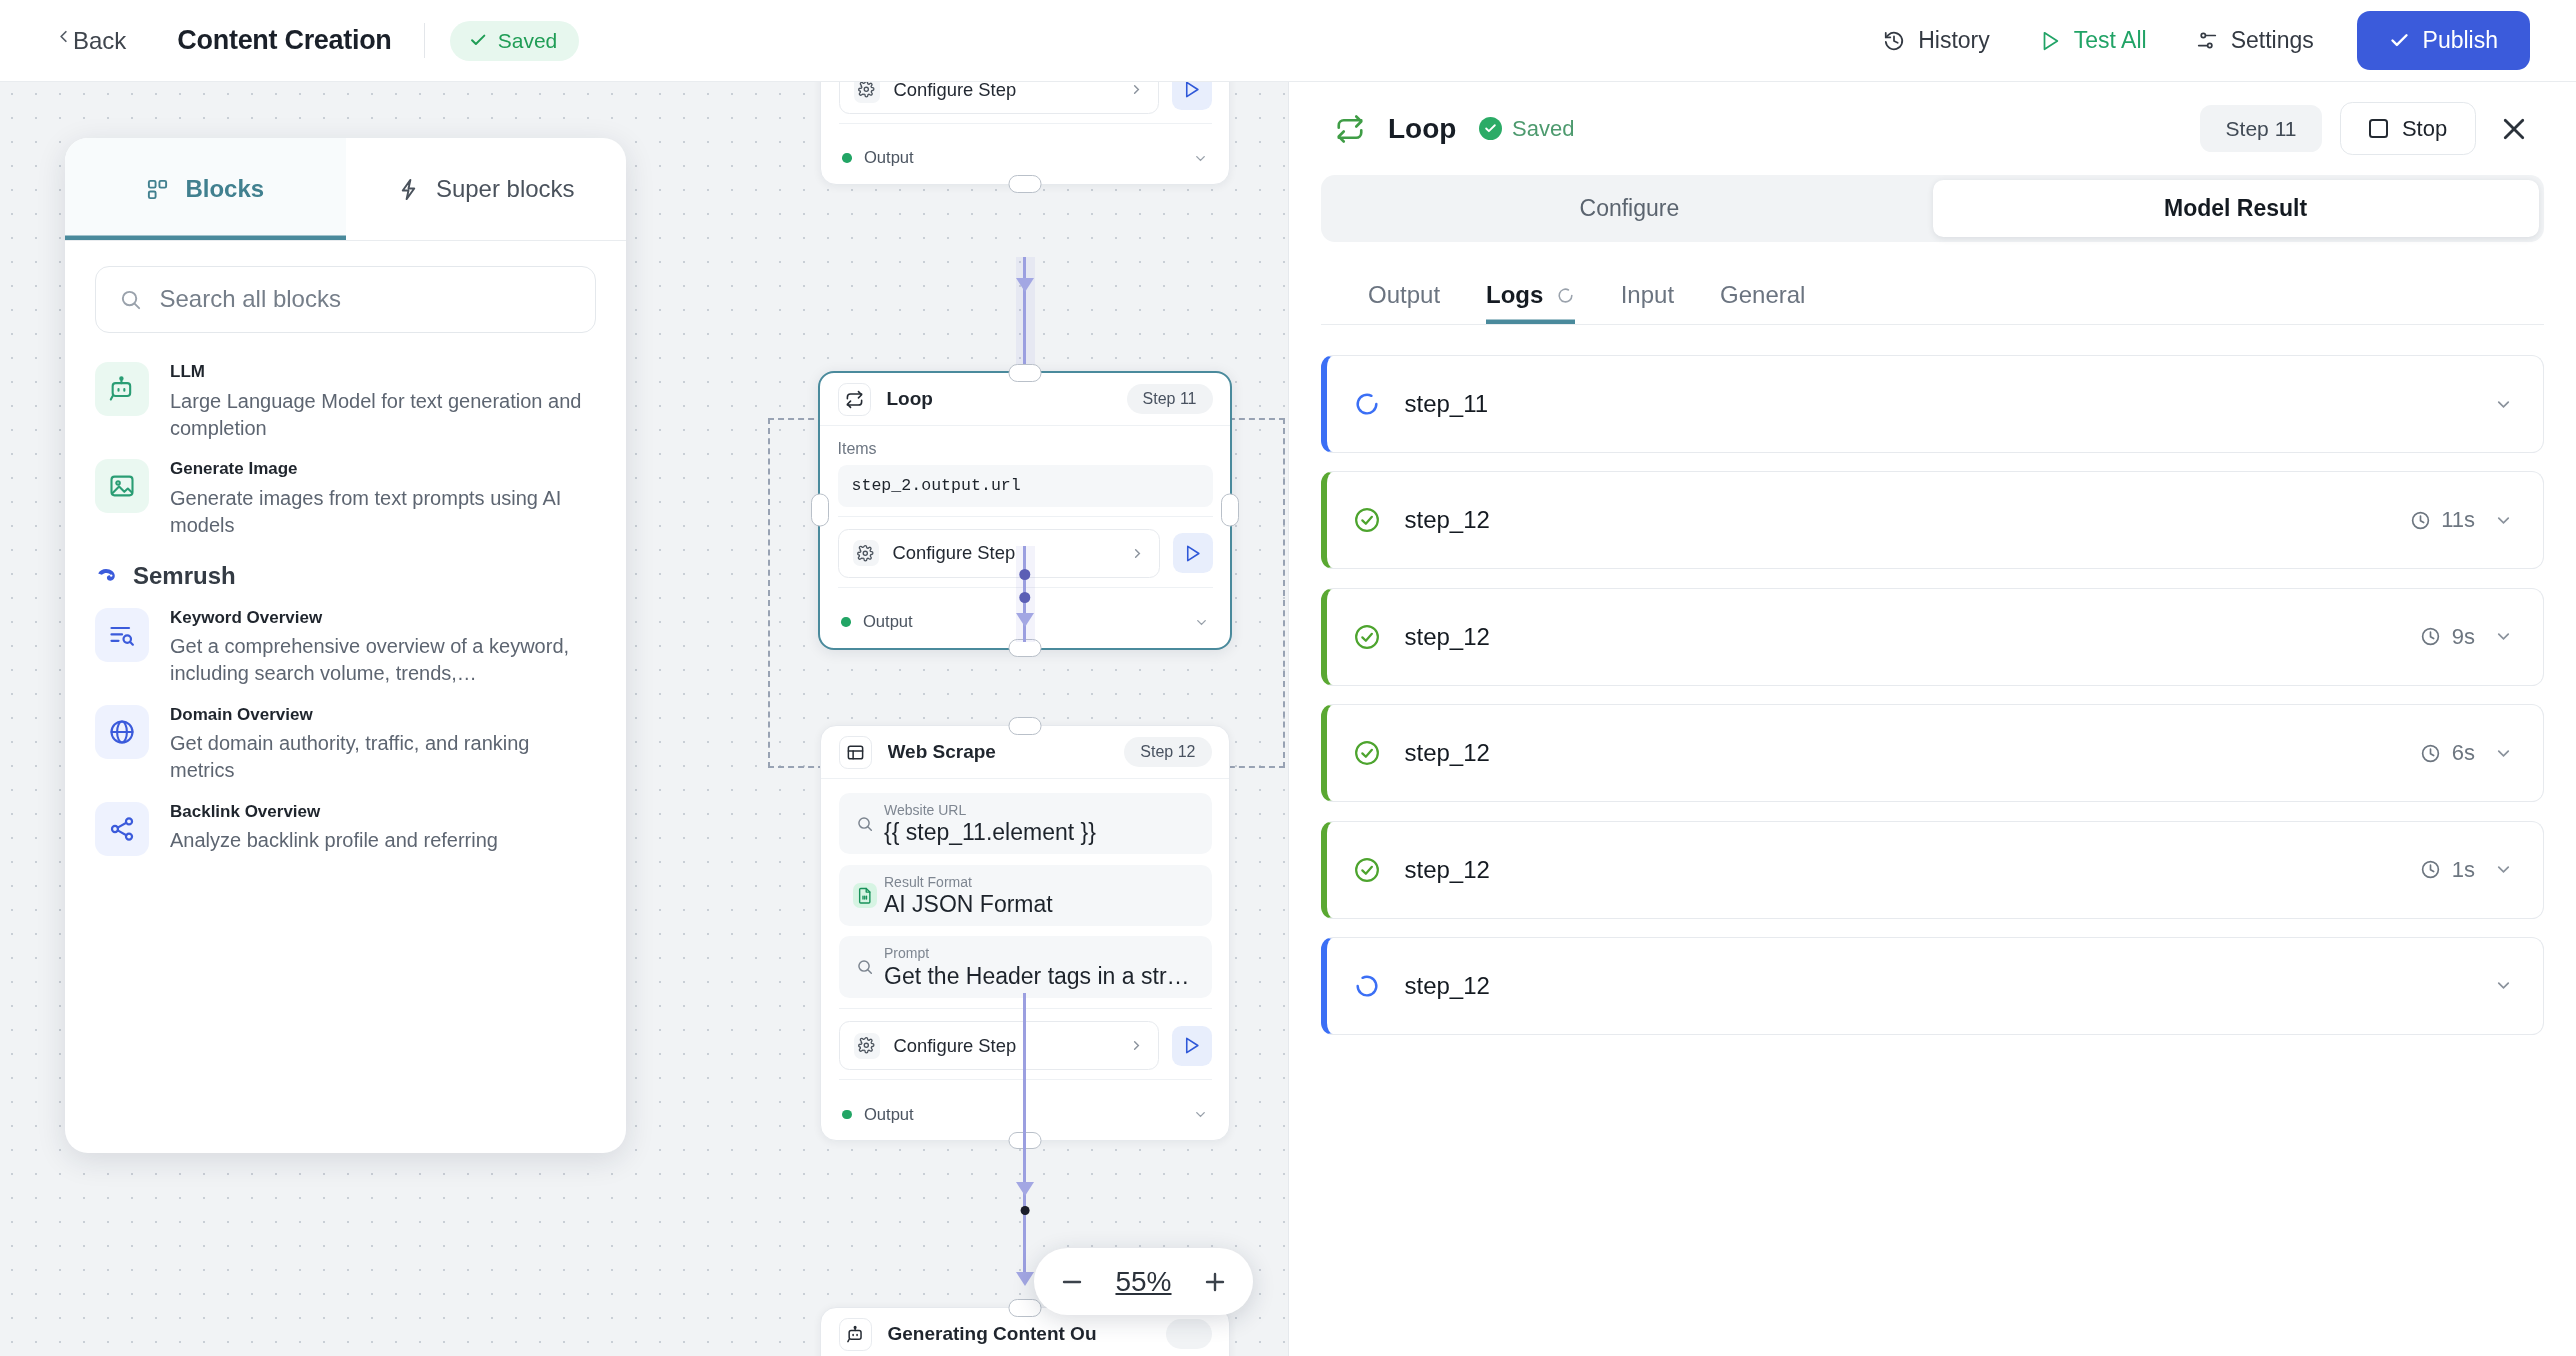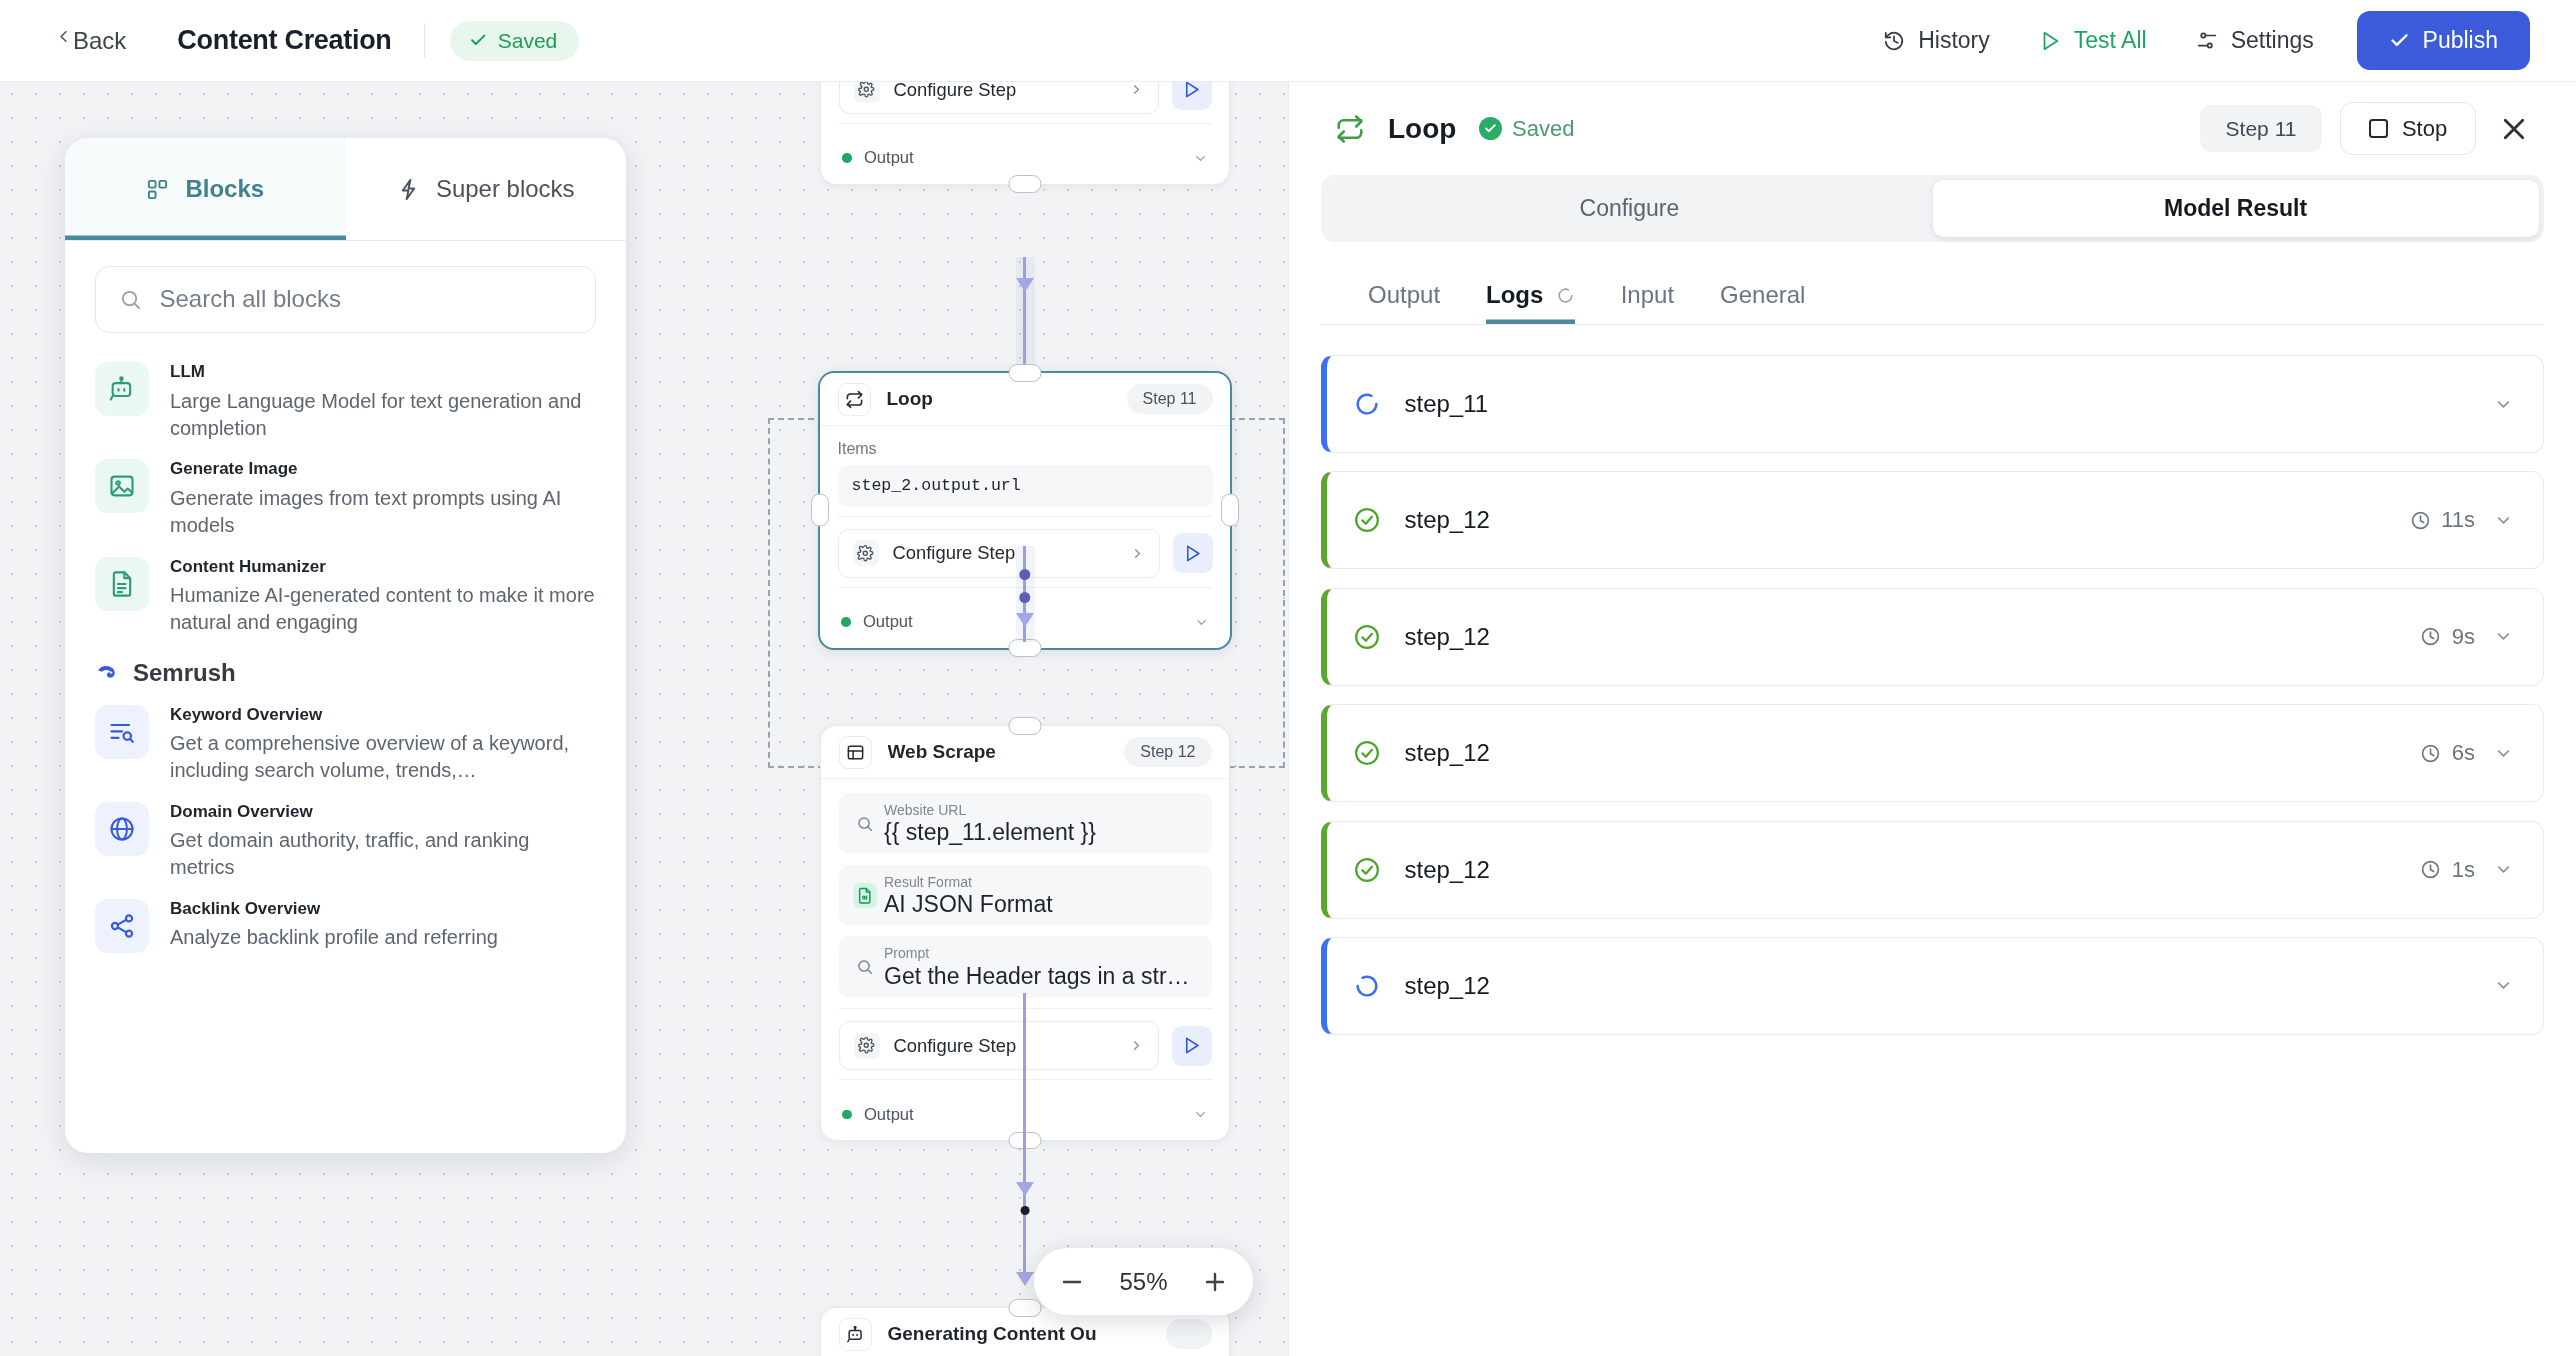--- a/index.html
+++ b/index.html
@@ -157,21 +157,21 @@
 
   
   .zoomctl {
     position: absolute; left: 1034px; top: 1248px; width: 219px; height: 67px;
     background: #fff; border-radius: 875px; box-shadow: 0 5.3px 23px rgba(25,35,60,.16);
     display: flex; align-items: center; justify-content: space-between; padding: 0 26px; z-index: 40;
   }
   .zoomctl button { background: none; border: none; cursor: pointer; color: #3b424b;
     display: flex; align-items: center; justify-content: center; padding: 0; }
   .zoomctl svg { width: 24px; height: 24px; }
-  .zoom-val { font-size: 24px; color: #2b323b; }
+  .zoom-val { font-size: 28px; color: #2b323b; text-decoration: underline; }
 
   
   .rpanel {
     position: absolute; right: 0; top: 82px; width: 1288px; height: 1274px;
     background: #fff; border-left: 0.9px solid #e6e9ed; display: flex; flex-direction: column;
   }
   .rp-head { height: 93px; display: flex; align-items: center; padding: 0 47px 0 46px; flex: none; }
   .rp-head .rp-ico { width: 30px; height: 30px; color: #3f9d46; flex: none; }
   .rp-title { margin-left: 23px; font-size: 28px; font-weight: 700; color: #171d25; }
   .rp-saved { margin-left: 23px; display: flex; align-items: center; gap: 9.6px; }
@@ -533,35 +533,20 @@
             <circle cx="8.6" cy="9.4" r="1.5"></circle>
             <polyline points="4 18 9.5 12.5 14 17 17 14.2 20.5 17.6"></polyline>
           </svg>
         </span>
       <span>
         <span class="blk-name" style="display:block">Generate Image</span>
         <span class="blk-desc" style="display:block">Generate images from text prompts using AI models</span>
       </span>
     </div>
 
-    <div class="blk">
-      <span class="blk-ico green">
-          <svg viewBox="0 0 24 24" fill="none" stroke="currentColor" stroke-width="1.8" stroke-linecap="round" stroke-linejoin="round">
-            <path d="M14 2H6.5A1.5 1.5 0 0 0 5 3.5v17A1.5 1.5 0 0 0 6.5 22h11a1.5 1.5 0 0 0 1.5-1.5V7z"></path>
-            <polyline points="14 2 14 7 19 7"></polyline>
-            <line x1="8.5" y1="12" x2="15" y2="12"></line>
-            <line x1="8.5" y1="15.5" x2="15" y2="15.5"></line>
-            <line x1="8.5" y1="19" x2="12" y2="19"></line>
-          </svg>
-        </span>
-      <span>
-        <span class="blk-name" style="display:block">Content Humanizer</span>
-        <span class="blk-desc" style="display:block">Humanize AI-generated content to make it more natural and engaging</span>
-      </span>
-    </div>
 
     <div class="grp-head semrush">
       <svg viewBox="0 0 24 24" fill="currentColor">
           <path d="M3.2 9.4c1.4-2.6 4.4-4.3 7.8-4.3 4.9 0 8.8 3.2 8.8 7 0 2.6-1.9 4.6-4.4 4.6-2 0-3.5-1.3-3.5-3 0-1.5 1.1-2.5 2.6-2.5.6 0 1.1.2 1.5.5-.4-1.6-2.3-2.8-4.6-2.8-1.7 0-3.2.6-4.2 1.5l-.4.3-3.6-1.3z"></path>
           <circle cx="16.2" cy="11.6" r="1.2" fill="#fff"></circle>
         </svg>
       <span class="grp-name">Semrush</span>
     </div>
 
     <div class="blk">

